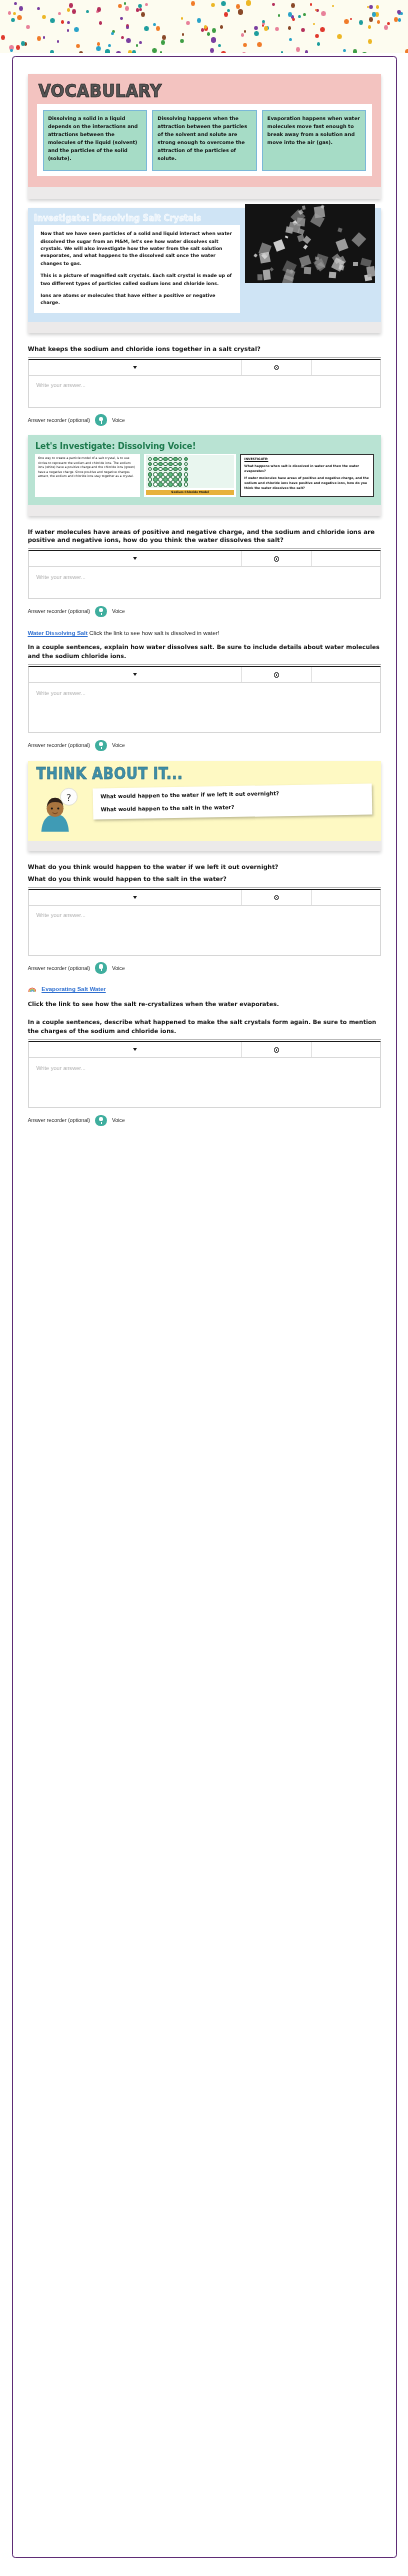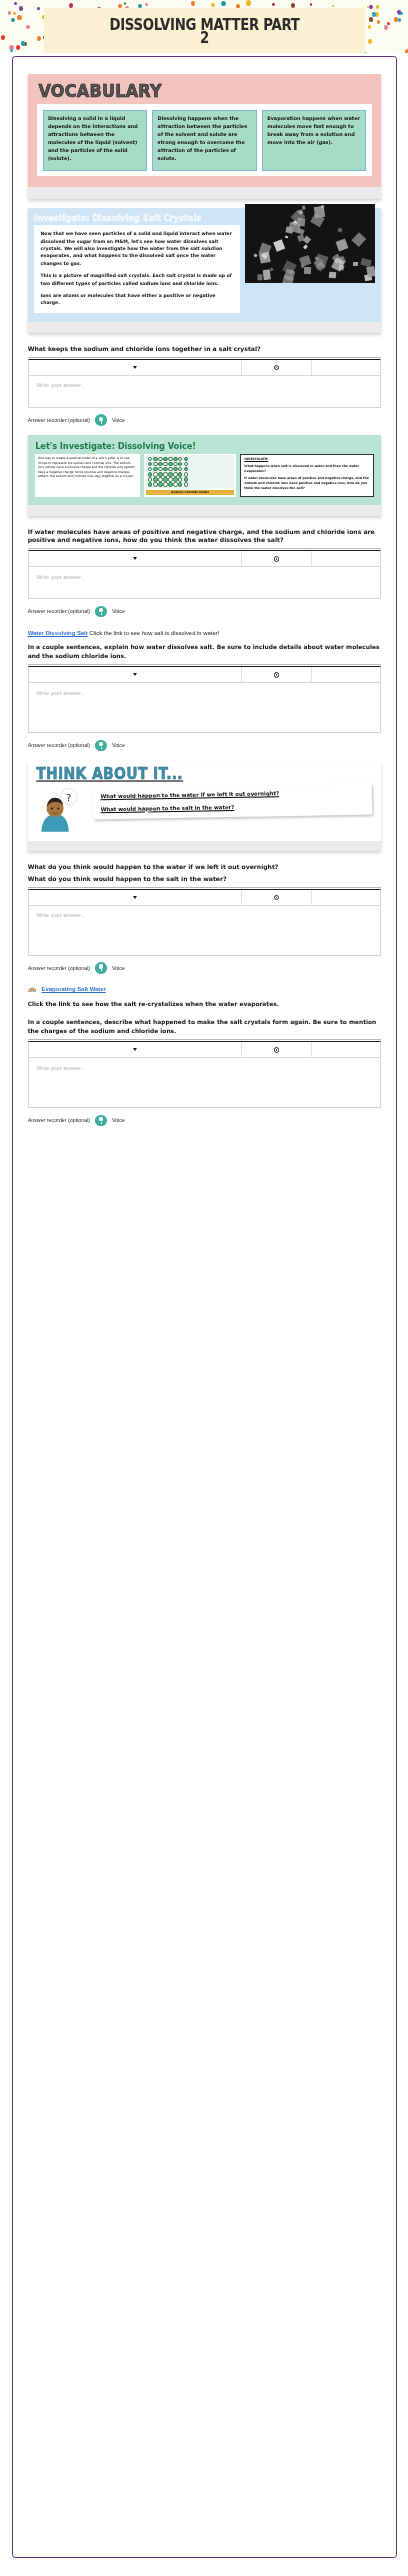--- a/index.html
+++ b/index.html
@@ -234,24 +234,23 @@
     font-size: 3.1px;
     line-height: 1.55;
     color: #111;
   }
   .s4-right .inv-head { font-weight: bold; text-decoration: underline; margin-bottom: 1.6px; }
   .s4-right p { margin-bottom: 2.7px; font-weight: bold; }
   .slide4-foot { height: 10.6px; background: #eceaea; }
 
   
   .slide5 {
-    background: #ffffff;
+    background: #fef9c3;
     padding: 5.3px 8.5px 8.5px 8.5px;
     position: relative;
-    text-decoration: underline;
   }
   .s5-title {
     font-family: "DejaVu Sans", sans-serif;
     font-weight: bold;
     font-size: 14px;
     color: #3e8fa8;
     -webkit-text-stroke: 0.4px #2c6b80;
     letter-spacing: 0.3px;
     transform: scaleY(1.08);
     margin-bottom: 4.3px;
@@ -559,24 +558,20 @@
       <span class="dot" style="width: 4.6px; height: 5.3px; left: 246px; top: 0.3px; background: rgb(237, 183, 38);"></span>
       <span class="dot" style="width: 2.6px; height: 3px; left: 126px; top: 26px; background: rgb(122, 63, 160);"></span>
       <span class="dot" style="width: 4.5px; height: 5.2px; left: 144px; top: 26px; background: rgb(31, 158, 158);"></span>
       <span class="dot" style="width: 2.2px; height: 2.6px; left: 136px; top: 44px; background: rgb(63, 158, 69);"></span>
       <span class="dot" style="width: 2.2px; height: 2.6px; left: 281px; top: 51px; background: rgb(31, 158, 158);"></span>
       <span class="dot" style="width: 2.8px; height: 3.2px; left: 67px; top: 21px; background: rgb(122, 63, 160);"></span>
       <span class="dot" style="width: 4px; height: 4.6px; left: 79px; top: 51px; background: rgb(138, 74, 42);"></span>
       <span class="dot" style="width: 3.9px; height: 4.5px; left: 161px; top: 40px; background: rgb(63, 158, 69);"></span>
       <span class="dot" style="width: 4.4px; height: 5.1px; left: 296px; top: 47px; background: rgb(232, 129, 154);"></span>
     </div>
-  <div class="header-banner">
-    <div class="header-title">DISSOLVING MATTER PART</div>
-    <div class="header-title">2</div>
-  </div>
 </div>
 
 <div class="page-frame">
   <div class="inner">
 
 
     <div class="slide-wrap slide-shadow">
       <div class="slide2">
         <div class="voc-title">VOCABULARY</div>
         <div class="voc-cards">

